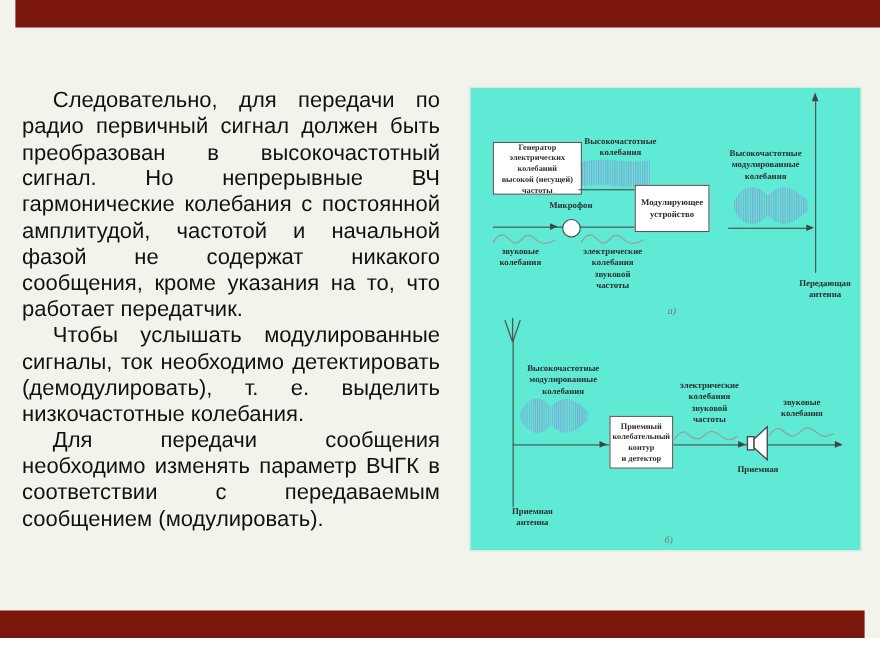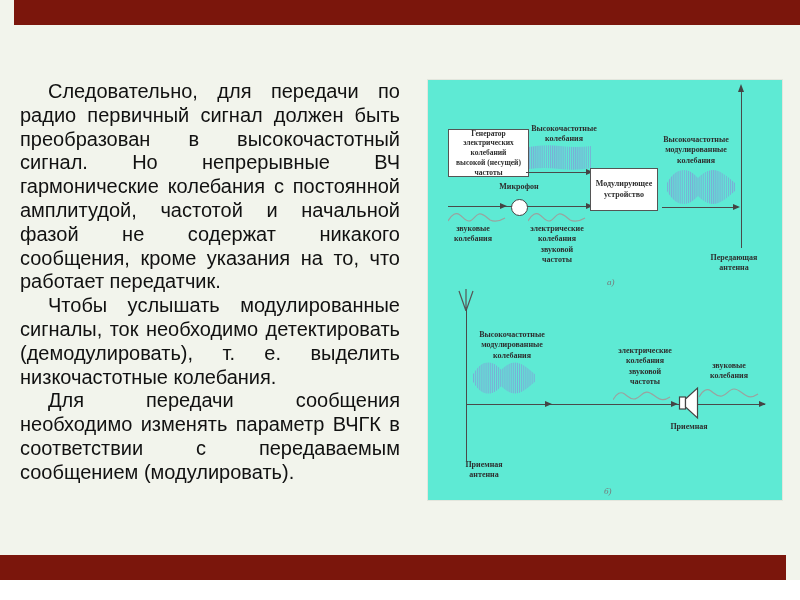--- a/index.html
+++ b/index.html
@@ -98,42 +98,42 @@
 колебания</div>
 
     <svg class="wave" style="left:100px; top:129px;" width="58" height="15" viewBox="0 0 58 15">
       <path d="M0,12 C4,5 8,3 12,6 C15,8 17,12 21,12 C25,12 27,6 31,5 C35,4 38,8 42,11 C46,13 52,12 57,9" fill="none" stroke="#9aa39f" stroke-width="1.2"></path>
     </svg>
     <div class="dlbl" style="left:94px; top:144px; width:70px;">электрические
 колебания
 звуковой
 частоты</div>
 
-    <div class="dbox" style="left:162px; top:88px; width:68px; height:43px; font-size:8px;">Модулирующее
+    <div class="dbox" style="left:149px; top:88px; width:68px; height:43px; font-size:8px;">Модулирующее
 устройство</div>
 
     <div class="dlbl" style="left:222px; top:55px; width:92px;">Высокочастотные
 модулированные
 колебания</div>
 
     <svg class="wave" style="left:239px; top:88px;" width="68" height="38" viewBox="0 0 68 38">
       <defs>
         <pattern id="stm1" width="2.1" height="38" patternUnits="userSpaceOnUse">
           <rect width="1.1" height="38" fill="#7aadd6"></rect>
         </pattern>
       </defs>
       <path d="M0,15 C6,5 11,2 17,2 C23,2 27,6 31,10 C35,6 40,2 46,2 C53,2 60,8 68,15 L68,23 C60,30 53,36 46,36 C40,36 35,32 31,28 C27,32 23,36 17,36 C11,36 6,33 0,23 Z" fill="url(#stm1)"></path>
     </svg>
 
     <div class="hl" style="left:234px; top:127px; width:76px;"></div>
     <div class="ar" style="left:305px; top:123.5px;"></div>
 
     <div class="vl" style="left:313px; top:10px; height:158px;"></div>
     <div class="au" style="left:310px; top:4px;"></div>
-    <div class="dlbl" style="left:274px; top:173px; width:64px;">Передающая
+    <div class="dlbl" style="left:290px; top:173px; width:64px;">Передающая
 антенна</div>
 
     <div class="dcap" style="left:179px; top:198px;">а)</div>
 
     <svg class="wave" style="left:30px; top:209px;" width="16" height="22" viewBox="0 0 16 22">
       <path d="M8,22 L1,2 M8,22 L8,0 M8,22 L15,2" fill="none" stroke="#555" stroke-width="1.2"></path>
     </svg>
     <div class="vl" style="left:38px; top:229px; height:152px;"></div>
 
     <div class="dlbl" style="left:42px; top:250px; width:84px;">Высокочастотные
@@ -147,20 +147,24 @@
         </pattern>
       </defs>
       <path d="M0,15 C6,5 11,2 17,2 C23,2 27,6 31,10 C35,6 40,2 46,2 C53,2 60,8 68,15 L68,23 C60,30 53,36 46,36 C40,36 35,32 31,28 C27,32 23,36 17,36 C11,36 6,33 0,23 Z" fill="url(#stm2)"></path>
     </svg>
 
     <div class="hl" style="left:38px; top:324px; width:299px;"></div>
     <div class="ar" style="left:117px; top:320.5px;"></div>
     <div class="ar" style="left:243px; top:320.5px;"></div>
     <div class="ar" style="left:331px; top:320.5px;"></div>
 
+    <div class="dbox" style="left:126px; top:298px; width:58px; height:48px;">Приемный
+колебательный
+контур
+и детектор</div>
 
     <div class="dlbl" style="left:186px; top:266px; width:62px;">электрические
 колебания
 звуковой
 частоты</div>
 
     <svg class="wave" style="left:185px; top:306px;" width="58" height="18" viewBox="0 0 60 18">
       <path d="M0,14 C4,7 8,5 12,8 C16,11 18,14 23,13 C28,12 30,6 35,6 C40,6 43,11 48,13 C52,15 56,13 59,11" fill="none" stroke="#9aa39f" stroke-width="1.2"></path>
     </svg>
 

